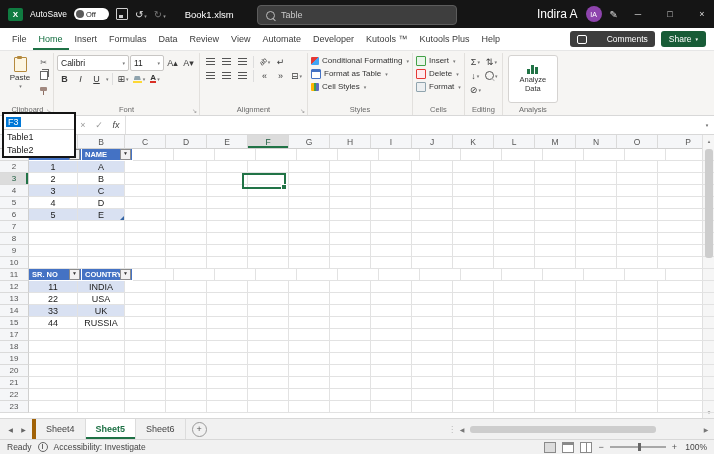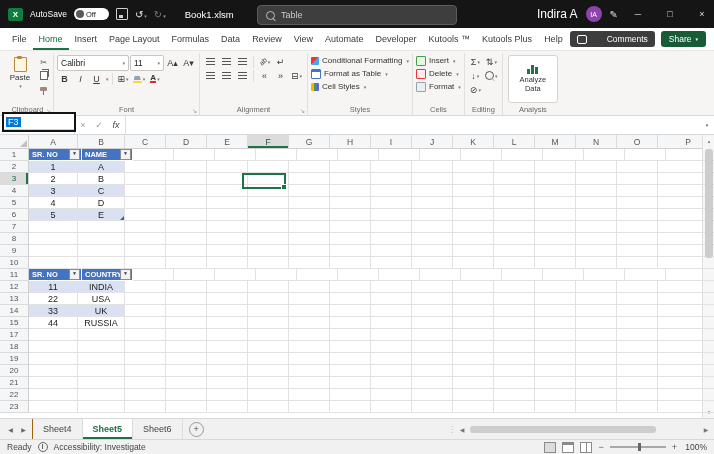--- a/index.html
+++ b/index.html
@@ -138,21 +138,21 @@
   .nb-overlay{position:absolute;left:2px;top:112px;width:70px;background:#fff;border:2px solid #141414;z-index:20}
   .nb-valrow{height:15px;display:flex;align-items:center;padding-left:2px;border-bottom:1px solid #d0d0d0;cursor:text}
   .nb-selval{background:#0078d7;color:#fff;font-size:9px;padding:0 2px}
   .nb-item{height:13px;display:flex;align-items:center;padding-left:3px;font-size:9px;color:#222;cursor:pointer}
 
   
   .sheetbar{flex:0 0 20px;background:#f1f1f1;border-top:1px solid #d8d8d8;display:flex;align-items:center;padding-left:4px}
   .sb-nav{width:13px;text-align:center;font-size:6px;color:#666;cursor:pointer}
   .stabs{display:flex;height:100%;margin-left:2px}
   .stab{padding:0 10px;display:flex;align-items:center;font-size:9px;color:#444;border-right:1px solid #dcdcdc;cursor:pointer}
-  .stab:first-child{border-left:1px solid #a16207}
+  .stab:first-child{border-left:4px solid #a16207}
   .stab.active{background:#fff;color:#1e7145;font-weight:bold;box-shadow:inset 0 -2px 0 #1e7145}
   .addtab{width:13px;height:13px;border:1px solid #9a9a9a;border-radius:50%;display:flex;align-items:center;
           justify-content:center;font-size:9px;color:#555;margin-left:6px;cursor:pointer}
   .sb-split{margin-left:auto;color:#b5b5b5;font-size:8px;cursor:col-resize}
   .hscroll{display:flex;align-items:center;width:256px;padding-right:2px}
   .hs-btn{width:12px;text-align:center;font-size:6px;color:#777;cursor:pointer}
   .hs-track{flex:1;height:9px;position:relative}
   .hs-thumb{position:absolute;top:1px;bottom:1px;left:2px;width:80%;background:#cdcdcd;border-radius:3px;cursor:grab}
 
   
@@ -198,21 +198,20 @@
       <span class="wc">□</span>
       <span class="wc">×</span>
     </div>
   </div>
 
   <div class="tabrow">
     <div class="tabs" id="ribbonTabs">
         <div class="rtab">File</div>
         <div class="rtab active">Home</div>
         <div class="rtab">Insert</div>
-        <div class="rtab">Page Layout</div>
         <div class="rtab">Formulas</div>
         <div class="rtab">Data</div>
         <div class="rtab">Review</div>
         <div class="rtab">View</div>
         <div class="rtab">Automate</div>
         <div class="rtab">Developer</div>
         <div class="rtab">Kutools ™</div>
         <div class="rtab">Kutools Plus</div>
         <div class="rtab">Help</div>
       </div>
@@ -883,20 +882,24 @@
     </div>
     <div class="selbox" id="selbox" style="left: 242px; top: 38px; width: 40px; height: 12px;">
       <span class="fillhandle"></span>
     </div>
   </div>
 
   <div class="nb-overlay">
     <div class="nb-valrow">
       <span class="nb-selval">F3</span>
     </div>
+    <div id="nbList">
+        <div class="nb-item">Table1</div>
+        <div class="nb-item">Table2</div>
+      </div>
   </div>
 
   <div class="sheetbar">
     <span class="sb-nav">◀</span>
     <span class="sb-nav">▶</span>
     <div class="stabs" id="sheetTabs">
         <div class="stab">Sheet4</div>
         <div class="stab active">Sheet5</div>
         <div class="stab">Sheet6</div>
       </div>

